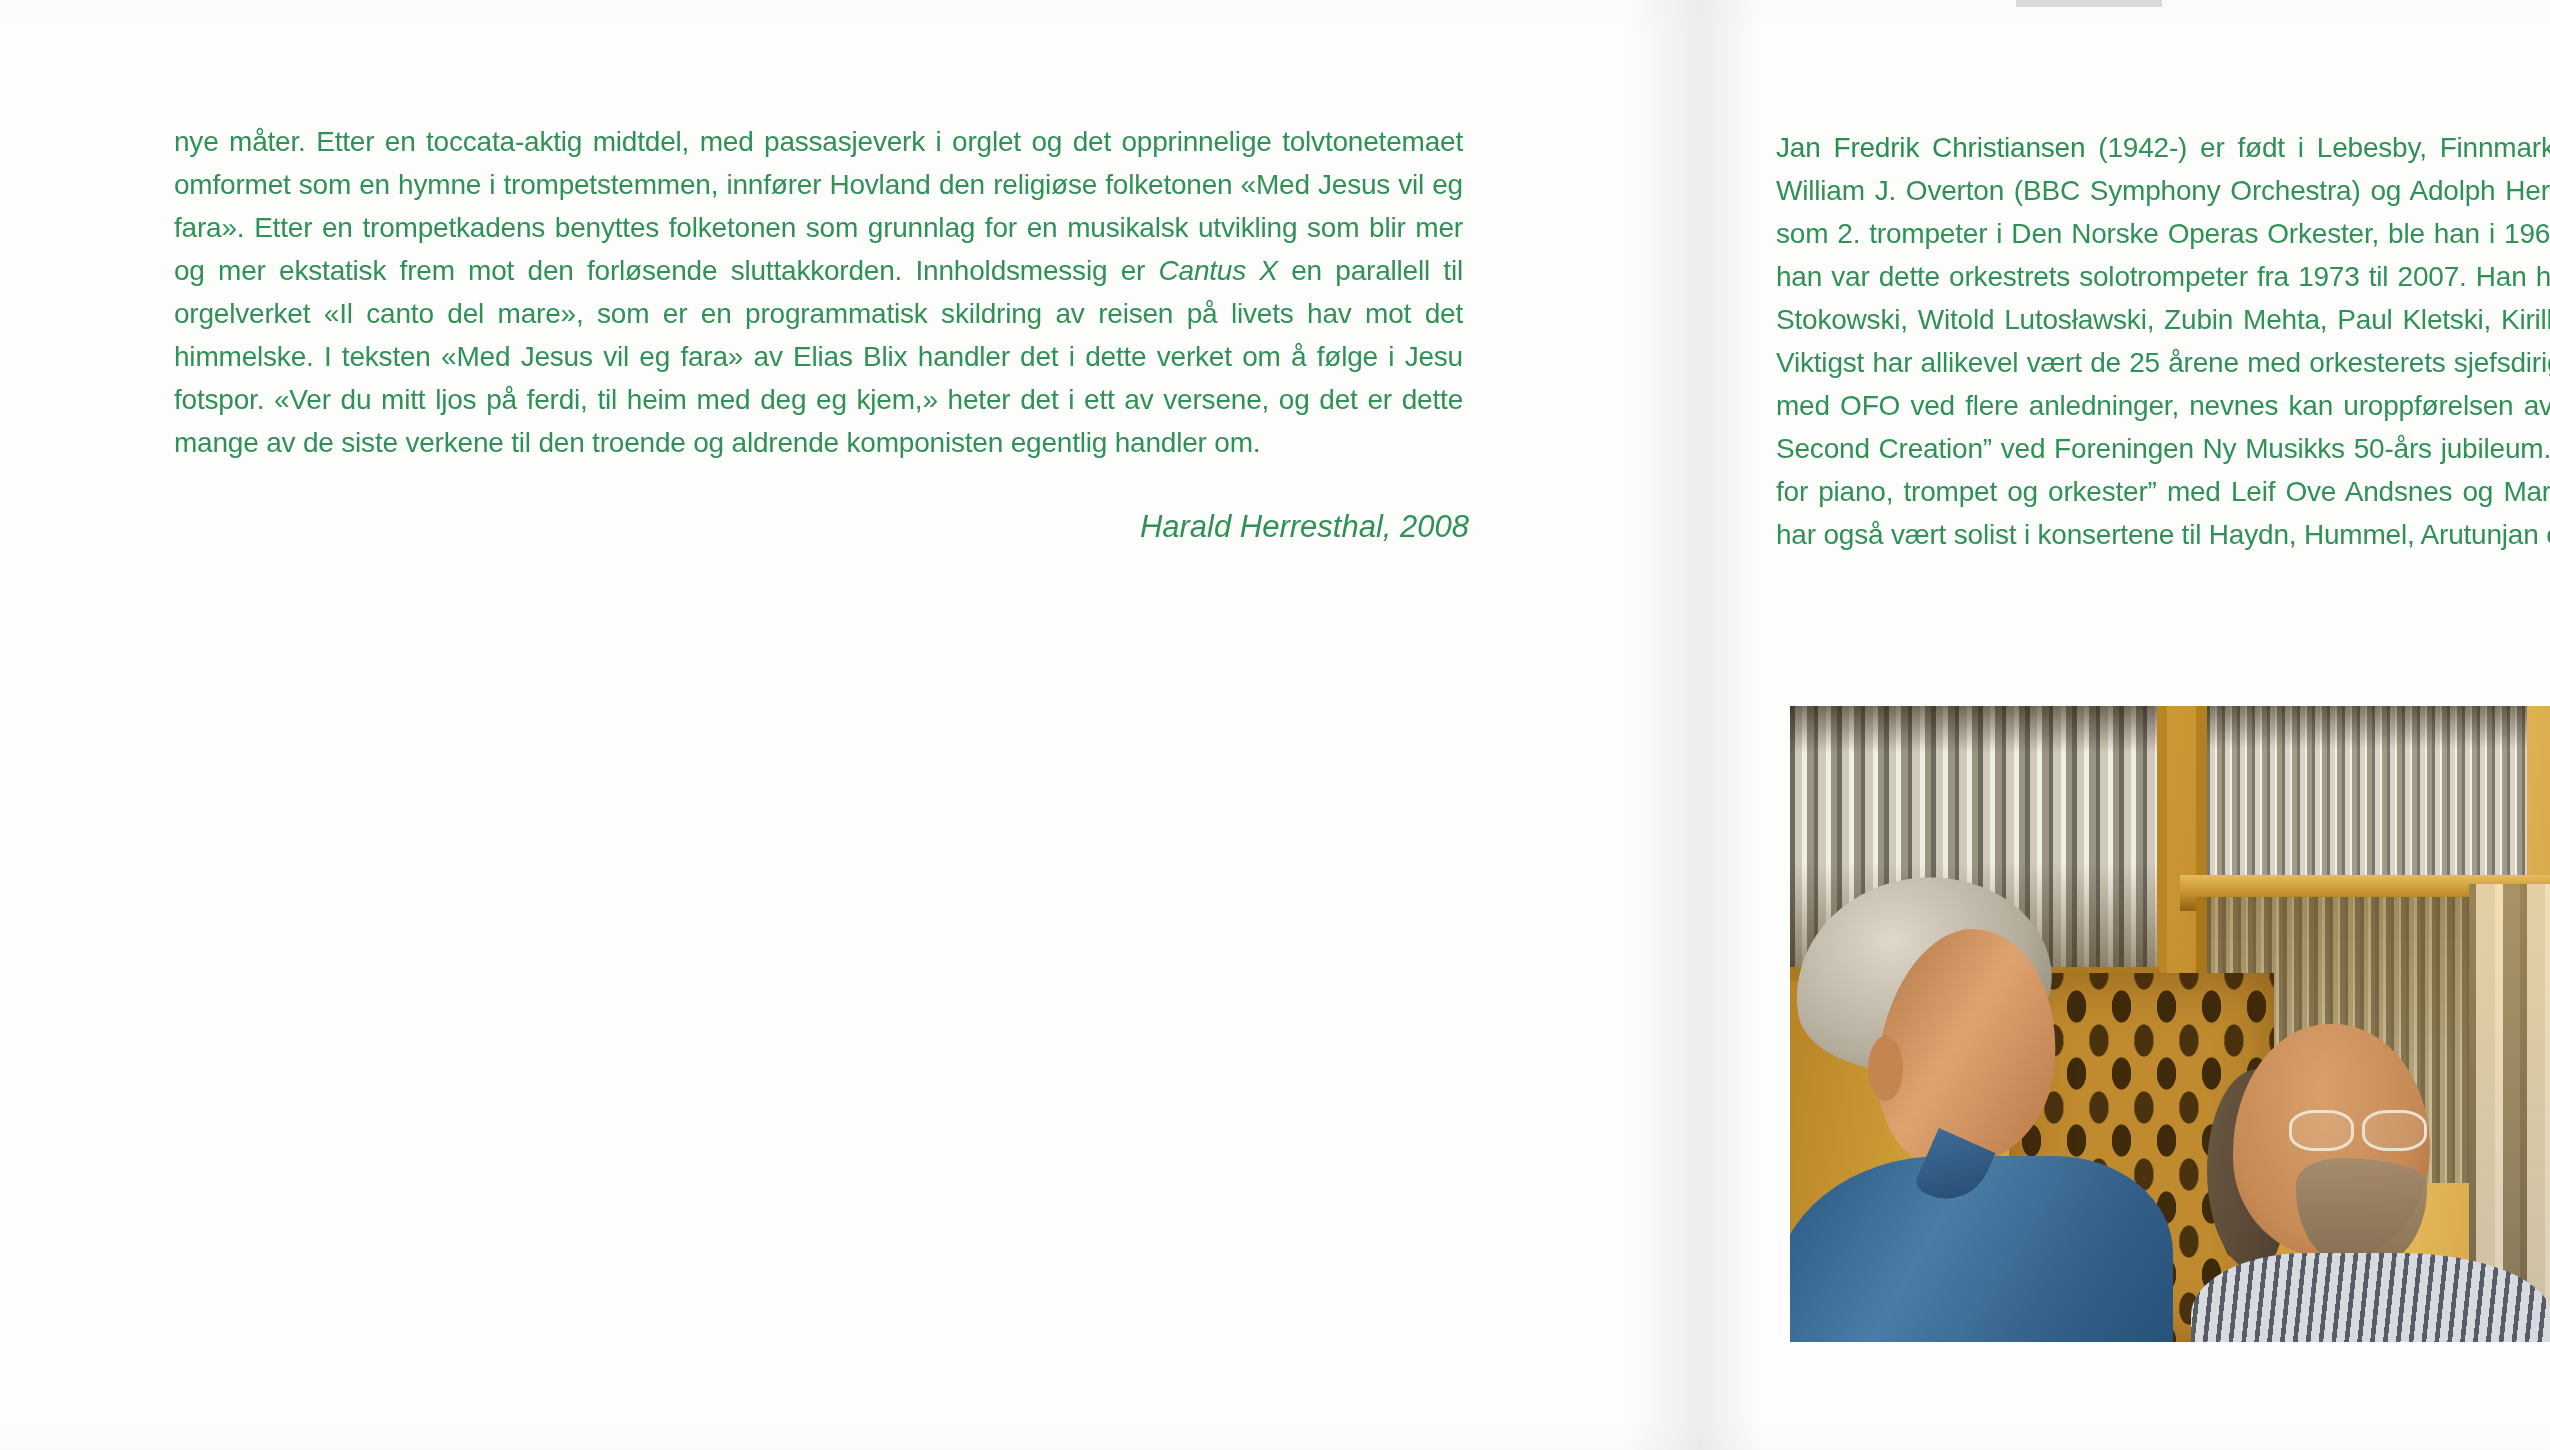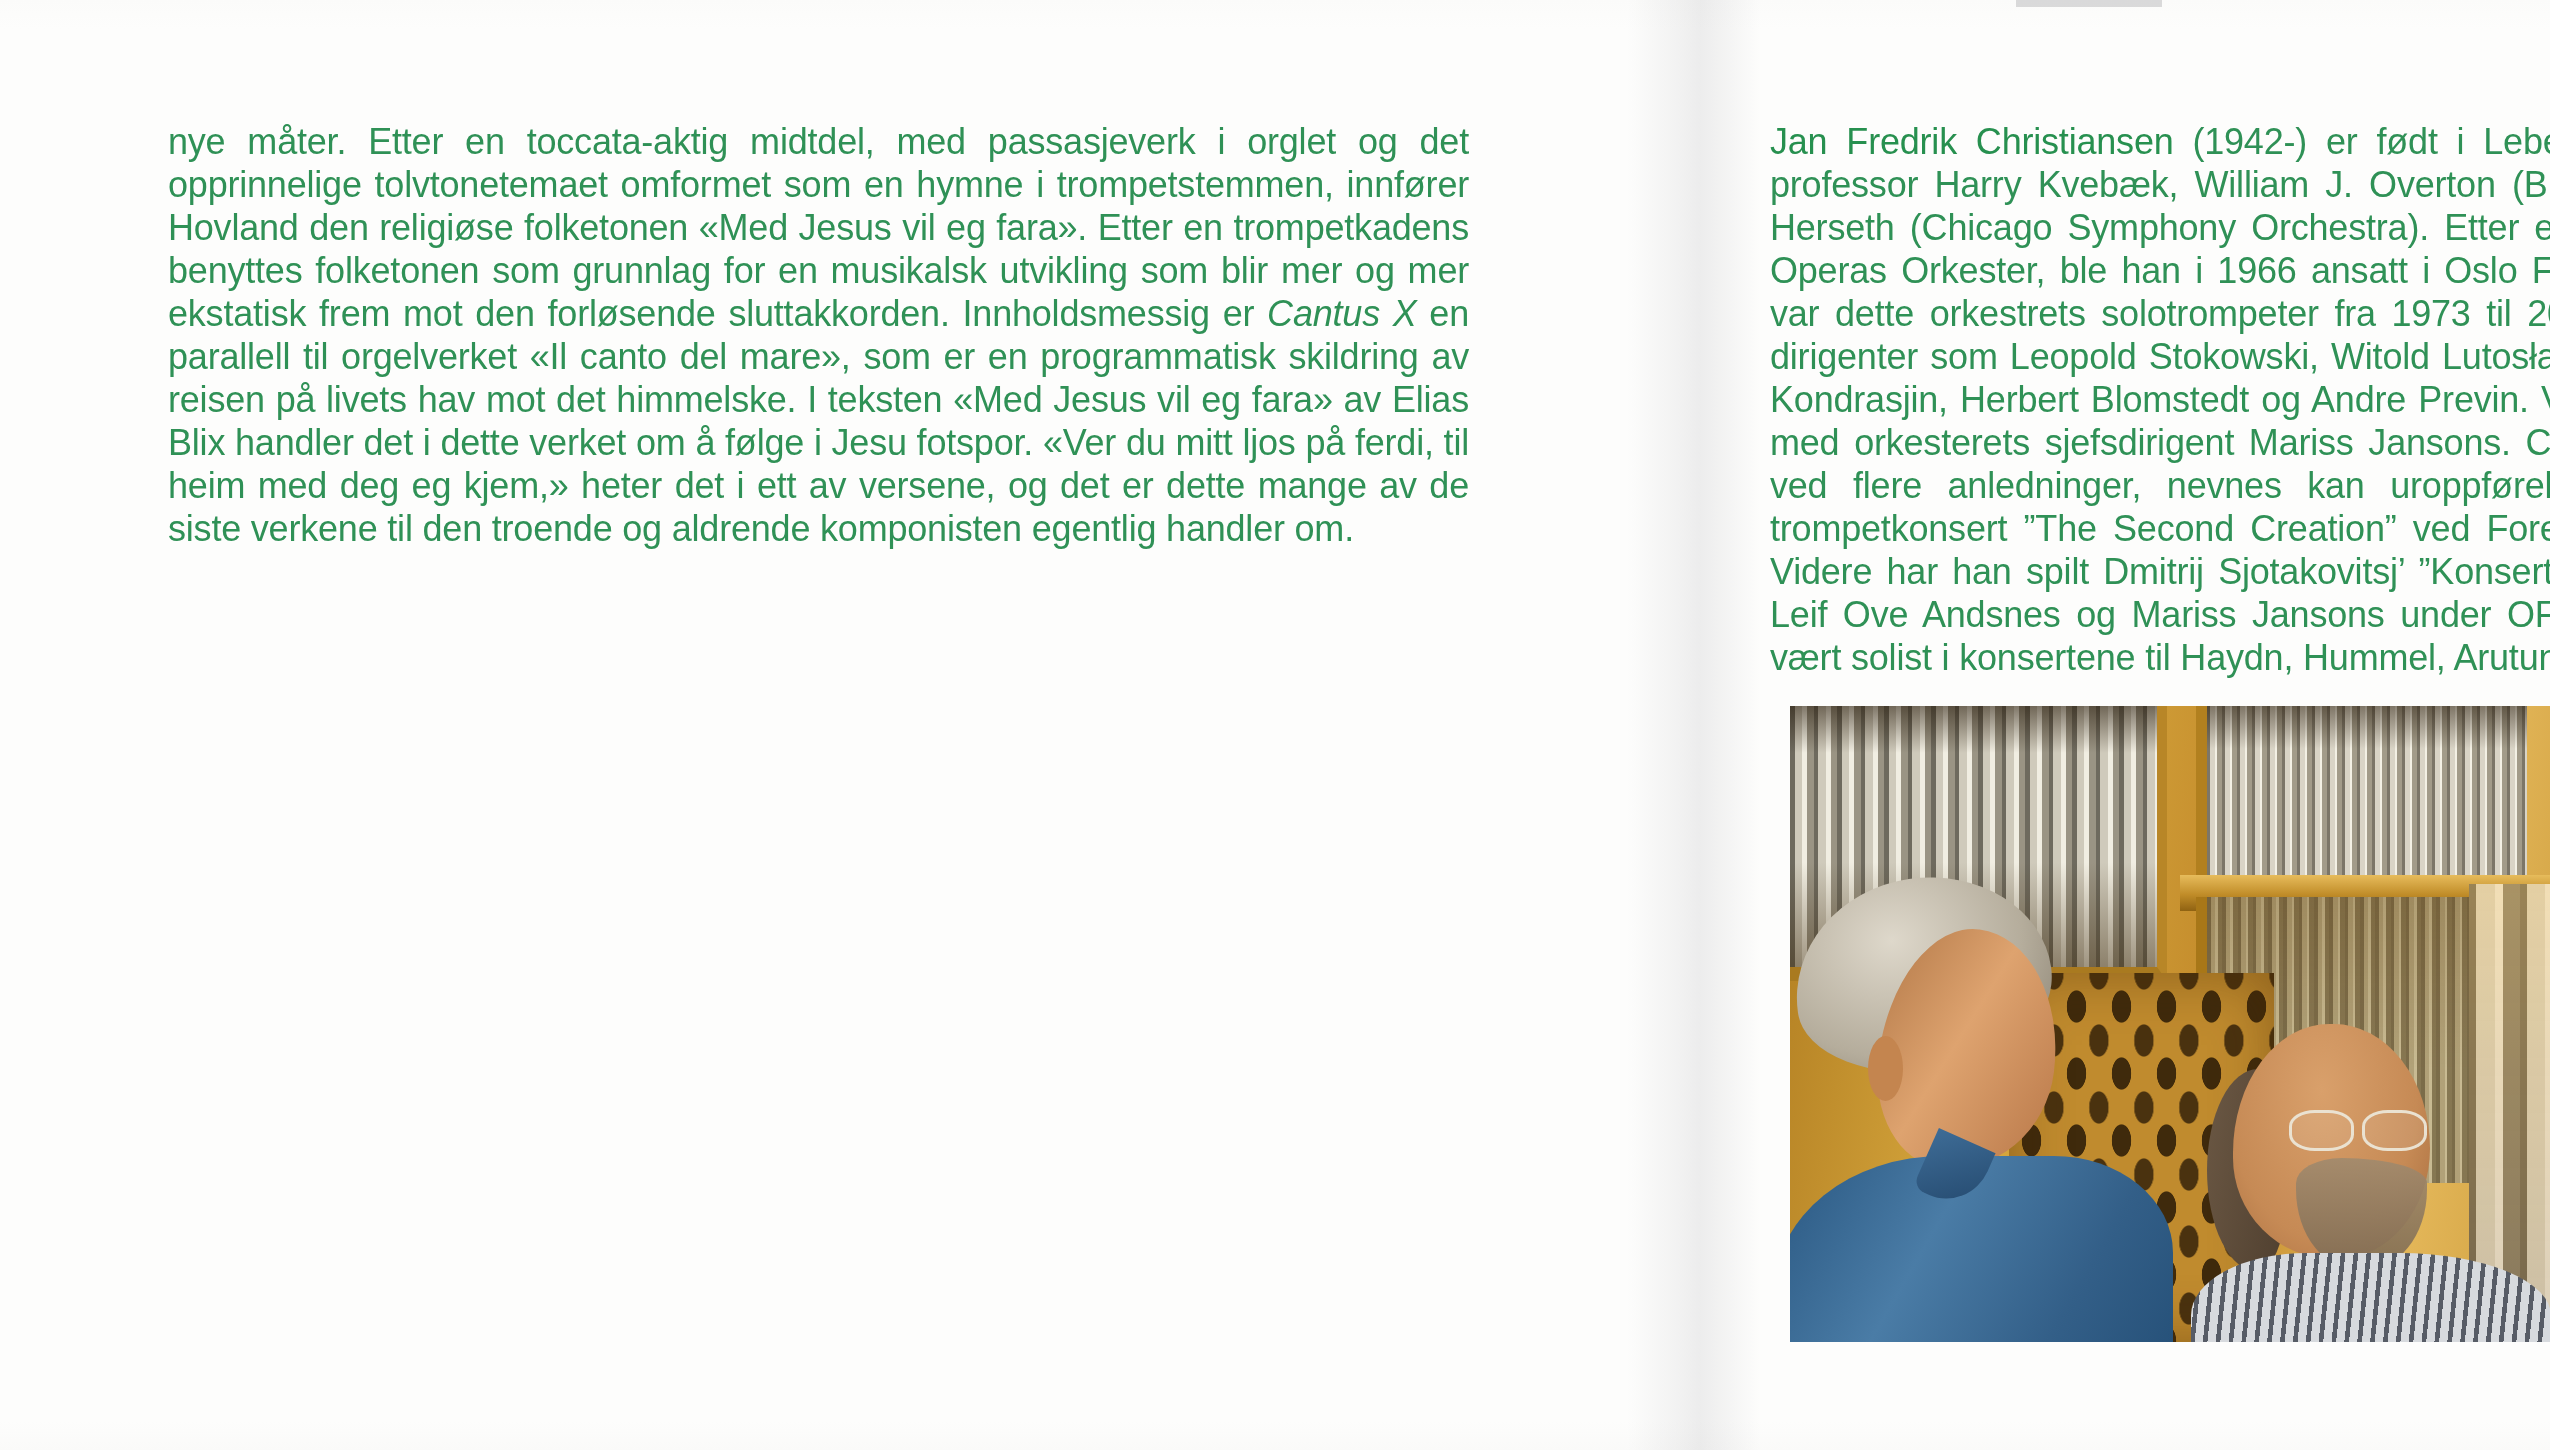--- a/index.html
+++ b/index.html
@@ -35,23 +35,23 @@
     background: #bdbdc0;
     opacity: 0.55;
   }
 
   
   .page { position: absolute; top: 0; height: 100%; }
   .page-left  { left: 168px;  width: 1301px; }
   .page-right { left: 1770px; width: 1377px; }
 
   .body-text {
-    margin: 0;
+    margin: 6px;
     color: #2f9156;
-    font-size: 36px;
+    font-size: 28px;
     line-height: 43px;
     text-align: justify;
     letter-spacing: -0.2px;
   }
   .left-paragraph { margin-top: 120px; }
   .signature {
     margin: 42px 0 0 0;
     color: #2f9156;
     font-size: 31px;
     line-height: 41px;
@@ -188,20 +188,21 @@
 </head>
 <body>
 
 <div class="spread">
 
   <div class="fold"></div>
   <div class="scan-mark-top"></div>
 
   <div class="page page-left">
     <p class="body-text left-paragraph"><span>nye måter. Etter en toccata-aktig midtdel, med passasjeverk i orglet og det opprinnelige tolvtonetemaet omformet som en hymne i trompetstemmen, innfører Hovland den religiøse folketonen «Med Jesus vil eg fara». Etter en trompetkadens benyttes folketonen som grunnlag for en musikalsk utvikling som blir mer og mer ekstatisk frem mot den forløsende sluttakkorden. Innholdsmessig er </span><i>Cantus X</i><span> en parallell til orgelverket «Il canto del mare», som er en programmatisk skildring av reisen på livets hav mot det himmelske. I teksten «Med Jesus vil eg fara» av Elias Blix handler det i dette verket om å følge i Jesu fotspor. «Ver du mitt ljos på ferdi, til heim med deg eg kjem,» heter det i ett av versene, og det er dette mange av de siste verkene til den troende og aldrende komponisten egentlig handler om.</span></p>
+    <p class="signature">Harald Herresthal, 2008</p>
   </div>
 
   <div class="page page-right">
     <p class="body-text intro"><b>Jan Fredrik Christiansen</b><span> (1942-) er født i Lebesby, Finnmark, og har studert med professor Harry Kvebæk, William J. Overton (BBC Symphony Orchestra) og Adolph Herseth (Chicago Symphony Orchestra). Etter ett år som 2. trompeter i Den Norske Operas Orkester, ble han i 1966 ansatt i Oslo Filharmoniske Orkester (OFO) og han var dette orkestrets solotrompeter fra 1973 til 2007. Han har blant annet spilt under dirigenter som Leopold Stokowski, Witold Lutosławski, Zubin Mehta, Paul Kletski, Kirill Kondrasjin, Herbert Blomstedt og Andre Previn. Viktigst har allikevel vært de 25 årene med orkesterets sjefsdirigent Mariss Jansons. Christiansen har vært solist med OFO ved flere anledninger, nevnes kan uroppførelsen av Olav Anton Thommessens trompetkonsert ”The Second Creation” ved Foreningen Ny Musikks 50-års jubileum. Videre har han spilt Dmitrij Sjotakovitsj’ ”Konsert for piano, trompet og orkester” med Leif Ove Andsnes og Mariss Jansons under OFOs Asia-turné i 1997. Han har også vært solist i konsertene til Haydn, Hummel, Arutunjan og Jolivet. I</span></p>
 
     <div class="photo-row">
 
       <div class="photo">
         <div class="pipes-top-left"></div>
         <div class="pipes-top-right"></div>

